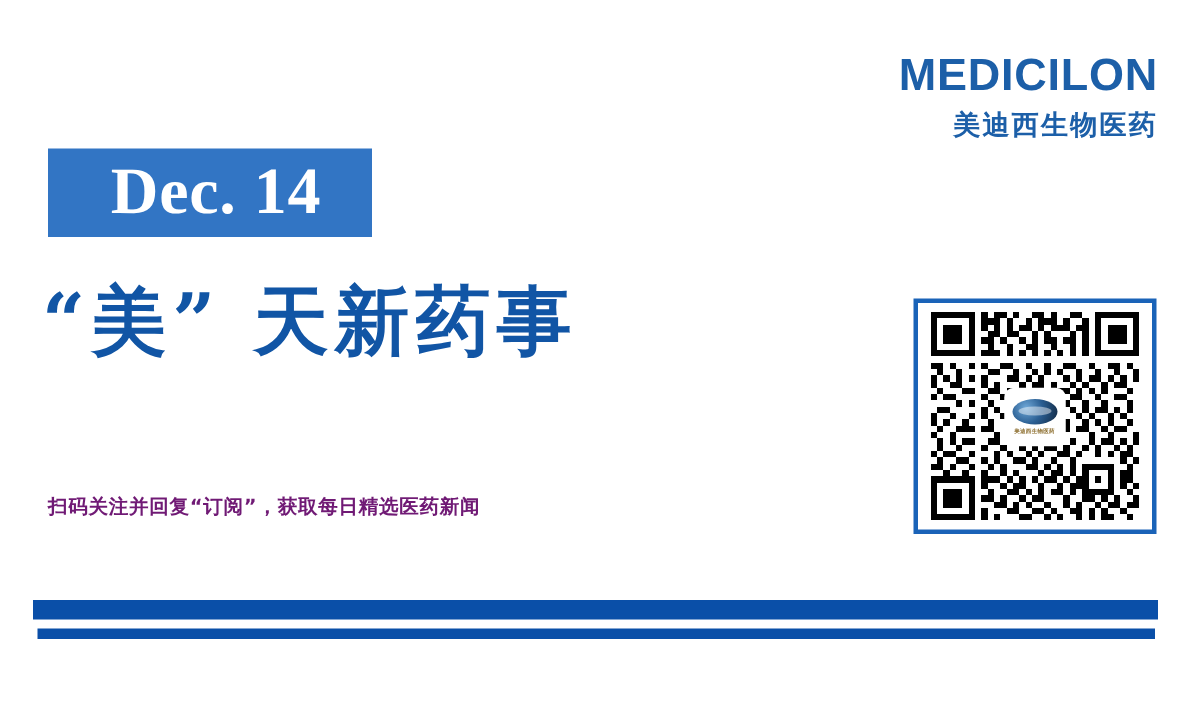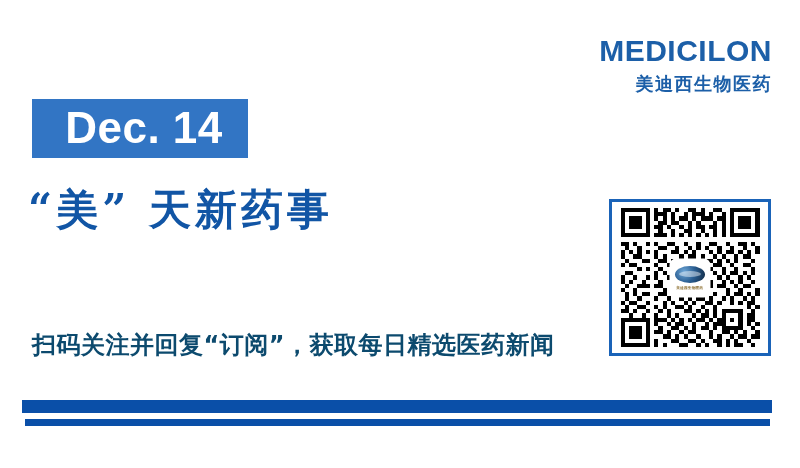--- a/index.html
+++ b/index.html
@@ -51,55 +51,55 @@
     left: 32px;
     top: 99px;
     width: 216px;
     height: 59px;
     background: #3275c4;
     display: flex;
     align-items: center;
     justify-content: center;
   }
   .date-badge-text {
-    font-family: Liberation Sans, sans-serif;
+    font-family: Liberation Serif, serif;
     font-weight: bold;
     font-size: 44px;
     line-height: 1;
     color: #ffffff;
     letter-spacing: 0.5px;
     white-space: nowrap;
     transform: translateY(-1px);
     margin-left: 8px;
   }
 
   
   .headline {
     position: absolute;
     left: 28px;
     top: 188px;
     font-family: "DejaVu Serif", "Liberation Serif", serif;
     font-weight: bold;
-    font-size: 42px;
+    font-size: 50px;
     line-height: 1.05;
     color: #1155a5;
     letter-spacing: 4px;
     white-space: nowrap;
   }
 
   
   .subtitle {
     position: absolute;
     left: 32px;
     top: 331px;
     font-family: "DejaVu Sans", sans-serif;
     font-weight: bold;
-    font-size: 24px;
+    font-size: 13px;
     line-height: 1.2;
-    color: #0c4a6e;
+    color: #701a75;
     letter-spacing: 0.5px;
     white-space: nowrap;
   }
 
   
   .qr-frame {
     position: absolute;
     left: 609px;
     top: 199px;
     width: 162px;

